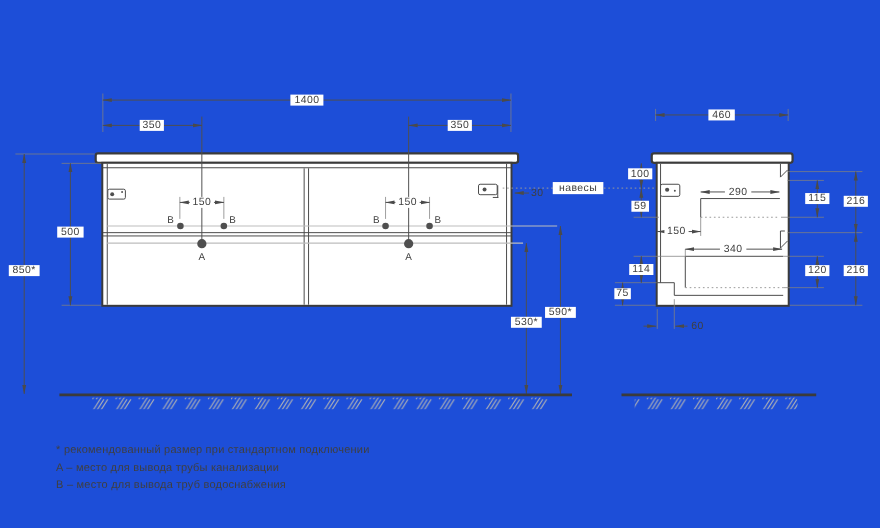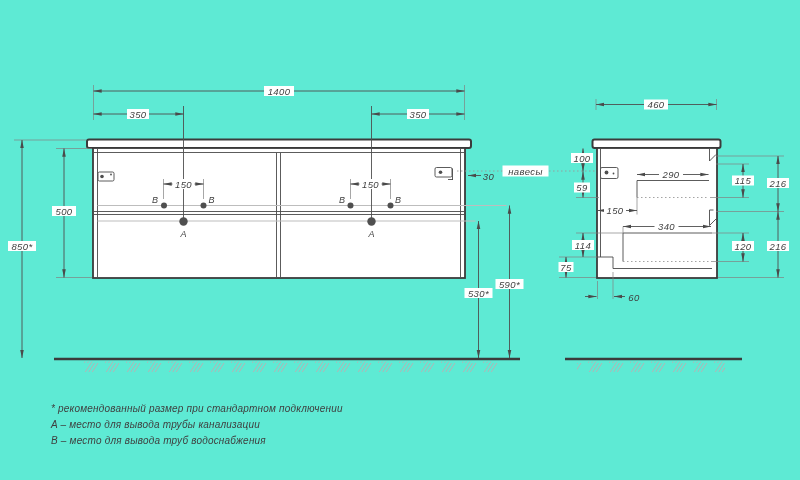--- a/index.html
+++ b/index.html
@@ -1,16 +1,16 @@
 <!DOCTYPE html>
 <html><head>
 <meta charset="utf-8">
 <style>
   html,body{margin:0;padding:0;background:#fff;}
-  #stage{position:relative;width:800px;height:480px;background:#5eead4;overflow:hidden;font-style:italic;}
+  #stage{position:relative;width:800px;height:480px;background:#1d4ed8;overflow:hidden;}
   svg{position:absolute;left:0;top:0;}
   text{font-family:"Liberation Sans",sans-serif;fill:#3f3f3f;}
   .dim-t{font-size:9.5px;text-anchor:middle;letter-spacing:.4px;}
   .pt-t{font-size:9px;text-anchor:middle;}
   .note-t{font-size:10px;letter-spacing:.2px;}
   .s-main{stroke:#3b3b3b;stroke-width:1.8;fill:#fff;}
   .s-top{stroke:#3b3b3b;stroke-width:2;fill:#fff;}
   .s-thin{stroke:#4a4a4a;stroke-width:.9;fill:none;}
   .s-dim{stroke:#4f4f4f;stroke-width:.9;fill:none;}
   .s-ext{stroke:#818181;stroke-width:.7;fill:none;}

